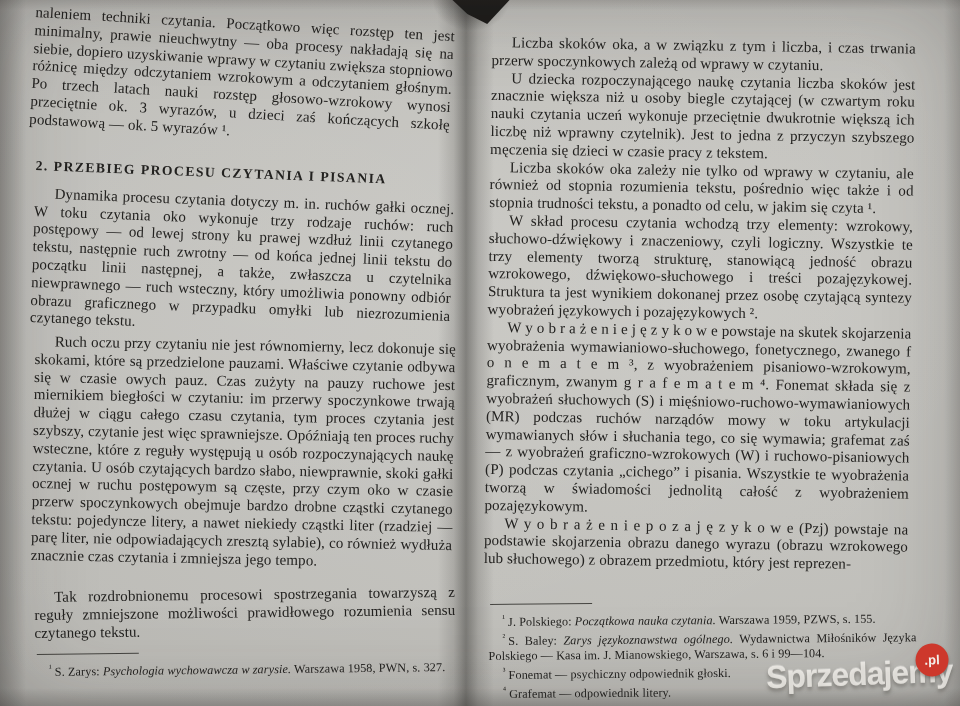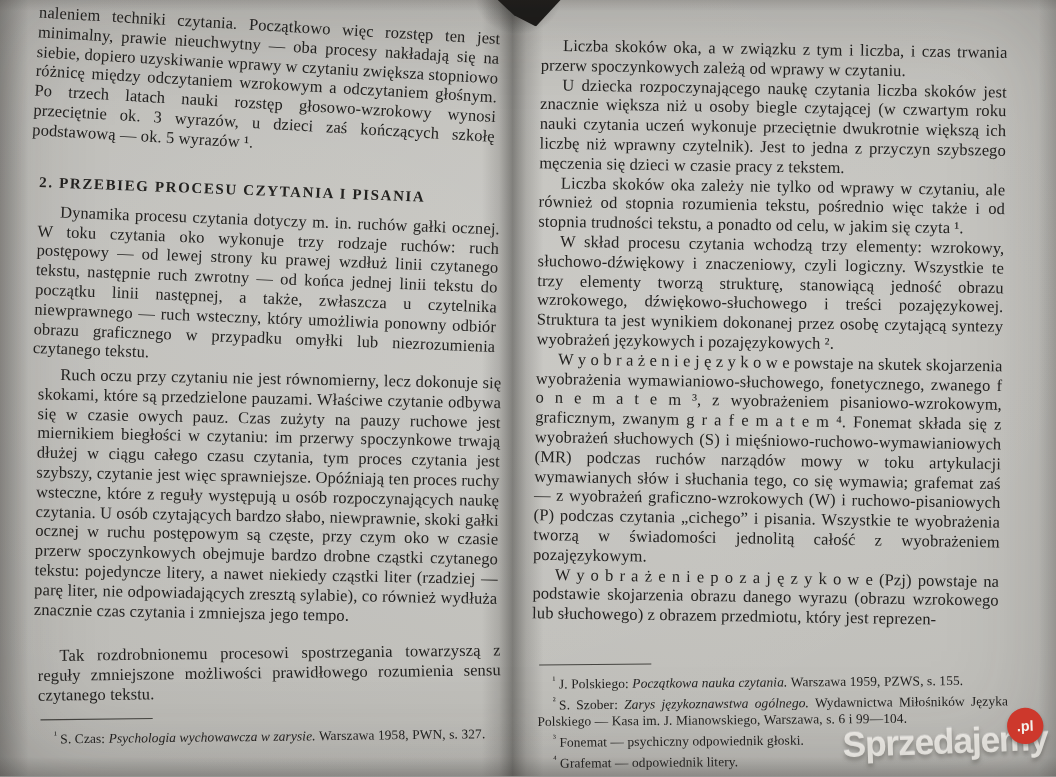--- a/index.html
+++ b/index.html
@@ -76,40 +76,40 @@
   </div>
 
   <div class="block" id="l-c">
     <p class="indent">Ruch oczu przy czytaniu nie jest równomierny, lecz dokonuje się skokami, które są przedzielone pauzami. Właściwe czytanie odbywa się w czasie owych pauz. Czas zużyty na pauzy ruchowe jest miernikiem biegłości w czytaniu: im przerwy spoczynkowe trwają dłużej w ciągu całego czasu czytania, tym proces czytania jest szybszy, czytanie jest więc sprawniejsze. Opóźniają ten proces ruchy wsteczne, które z reguły występują u osób rozpoczynających naukę czytania. U osób czytających bardzo słabo, niewprawnie, skoki gałki ocznej w ruchu postępowym są częste, przy czym oko w czasie przerw spoczynkowych obejmuje bardzo drobne cząstki czytanego tekstu: pojedyncze litery, a nawet niekiedy cząstki liter (rzadziej — parę liter, nie odpowiadających zresztą sylabie), co również wydłuża znacznie czas czytania i zmniejsza jego tempo.</p>
   </div>
 
   <div class="block" id="l-d">
     <p class="indent">Tak rozdrobnionemu procesowi spostrzegania towarzyszą z reguły zmniejszone możliwości prawidłowego rozumienia sensu czytanego tekstu.</p>
     <div class="rule"></div>
     <div class="footnote">
-      <span class="fn-marker">¹</span><span>S. Czas: </span><span class="fn-italic">Psychologia wychowawcza w zarysie.</span><span> Warszawa 1958, PWN, s. 327.</span>
+      <span class="fn-marker">¹</span><span>S. Zarys: </span><span class="fn-italic">Psychologia wychowawcza w zarysie.</span><span> Warszawa 1958, PWN, s. 327.</span>
     </div>
   </div>
 
   <div class="block" id="r-a">
     <p class="indent">Liczba skoków oka, a w związku z tym i liczba, i czas trwania przerw spoczynkowych zależą od wprawy w czytaniu.</p>
     <p class="indent">U dziecka rozpoczynającego naukę czytania liczba skoków jest znacznie większa niż u osoby biegle czytającej (w czwartym roku nauki czytania uczeń wykonuje przeciętnie dwukrotnie większą ich liczbę niż wprawny czytelnik). Jest to jedna z przyczyn szybszego męczenia się dzieci w czasie pracy z tekstem.</p>
     <p class="indent">Liczba skoków oka zależy nie tylko od wprawy w czytaniu, ale również od stopnia rozumienia tekstu, pośrednio więc także i od stopnia trudności tekstu, a ponadto od celu, w jakim się czyta ¹.</p>
     <p class="indent">W skład procesu czytania wchodzą trzy elementy: wzrokowy, słuchowo-dźwiękowy i znaczeniowy, czyli logiczny. Wszystkie te trzy elementy tworzą strukturę, stanowiącą jedność obrazu wzrokowego, dźwiękowo-słuchowego i treści pozajęzykowej. Struktura ta jest wynikiem dokonanej przez osobę czytającą syntezy wyobrażeń językowych i pozajęzykowych ².</p>
     <p class="indent">W y o b r a ż e n i e   j ę z y k o w e powstaje na skutek skojarzenia wyobrażenia wymawianiowo-słuchowego, fonetycznego, zwanego f o n e m a t e m ³, z wyobrażeniem pisaniowo-wzrokowym, graficznym, zwanym g r a f e m a t e m ⁴. Fonemat składa się z wyobrażeń słuchowych (S) i mięśniowo-ruchowo-wymawianiowych (MR) podczas ruchów narządów mowy w toku artykulacji wymawianych słów i słuchania tego, co się wymawia; grafemat zaś — z wyobrażeń graficzno-wzrokowych (W) i ruchowo-pisaniowych (P) podczas czytania „cichego” i pisania. Wszystkie te wyobrażenia tworzą w świadomości jednolitą całość z wyobrażeniem pozajęzykowym.</p>
     <p class="indent">W y o b r a ż e n i e   p o z a j ę z y k o w e (Pzj) powstaje na podstawie skojarzenia obrazu danego wyrazu (obrazu wzrokowego lub słuchowego) z obrazem przedmiotu, który jest reprezen-</p>
   </div>
 
   <div class="block" id="r-b">
     <div class="rule"></div>
     <div class="footnote">
       <span class="fn-marker">¹</span><span>J. Polskiego: </span><span class="fn-italic">Początkowa nauka czytania.</span><span> Warszawa 1959, PZWS, s. 155.</span>
     </div>
     <div class="footnote">
-      <span class="fn-marker">²</span><span>S. Szober: </span><span class="fn-italic">Zarys językoznawstwa ogólnego.</span><span> Wydawnictwa Miłośników Języka Polskiego — Kasa im. J. Mianowskiego, Warszawa, s. 6 i 99—104.</span>
+      <span class="fn-marker">²</span><span>S. Baley: </span><span class="fn-italic">Zarys językoznawstwa ogólnego.</span><span> Wydawnictwa Miłośników Języka Polskiego — Kasa im. J. Mianowskiego, Warszawa, s. 6 i 99—104.</span>
     </div>
     <div class="footnote">
       <span class="fn-marker">³</span><span>Fonemat — psychiczny odpowiednik głoski.</span>
     </div>
     <div class="footnote">
       <span class="fn-marker">⁴</span><span>Grafemat — odpowiednik litery.</span>
     </div>
   </div>
 
   <div class="shade gutter-shadow"></div>

